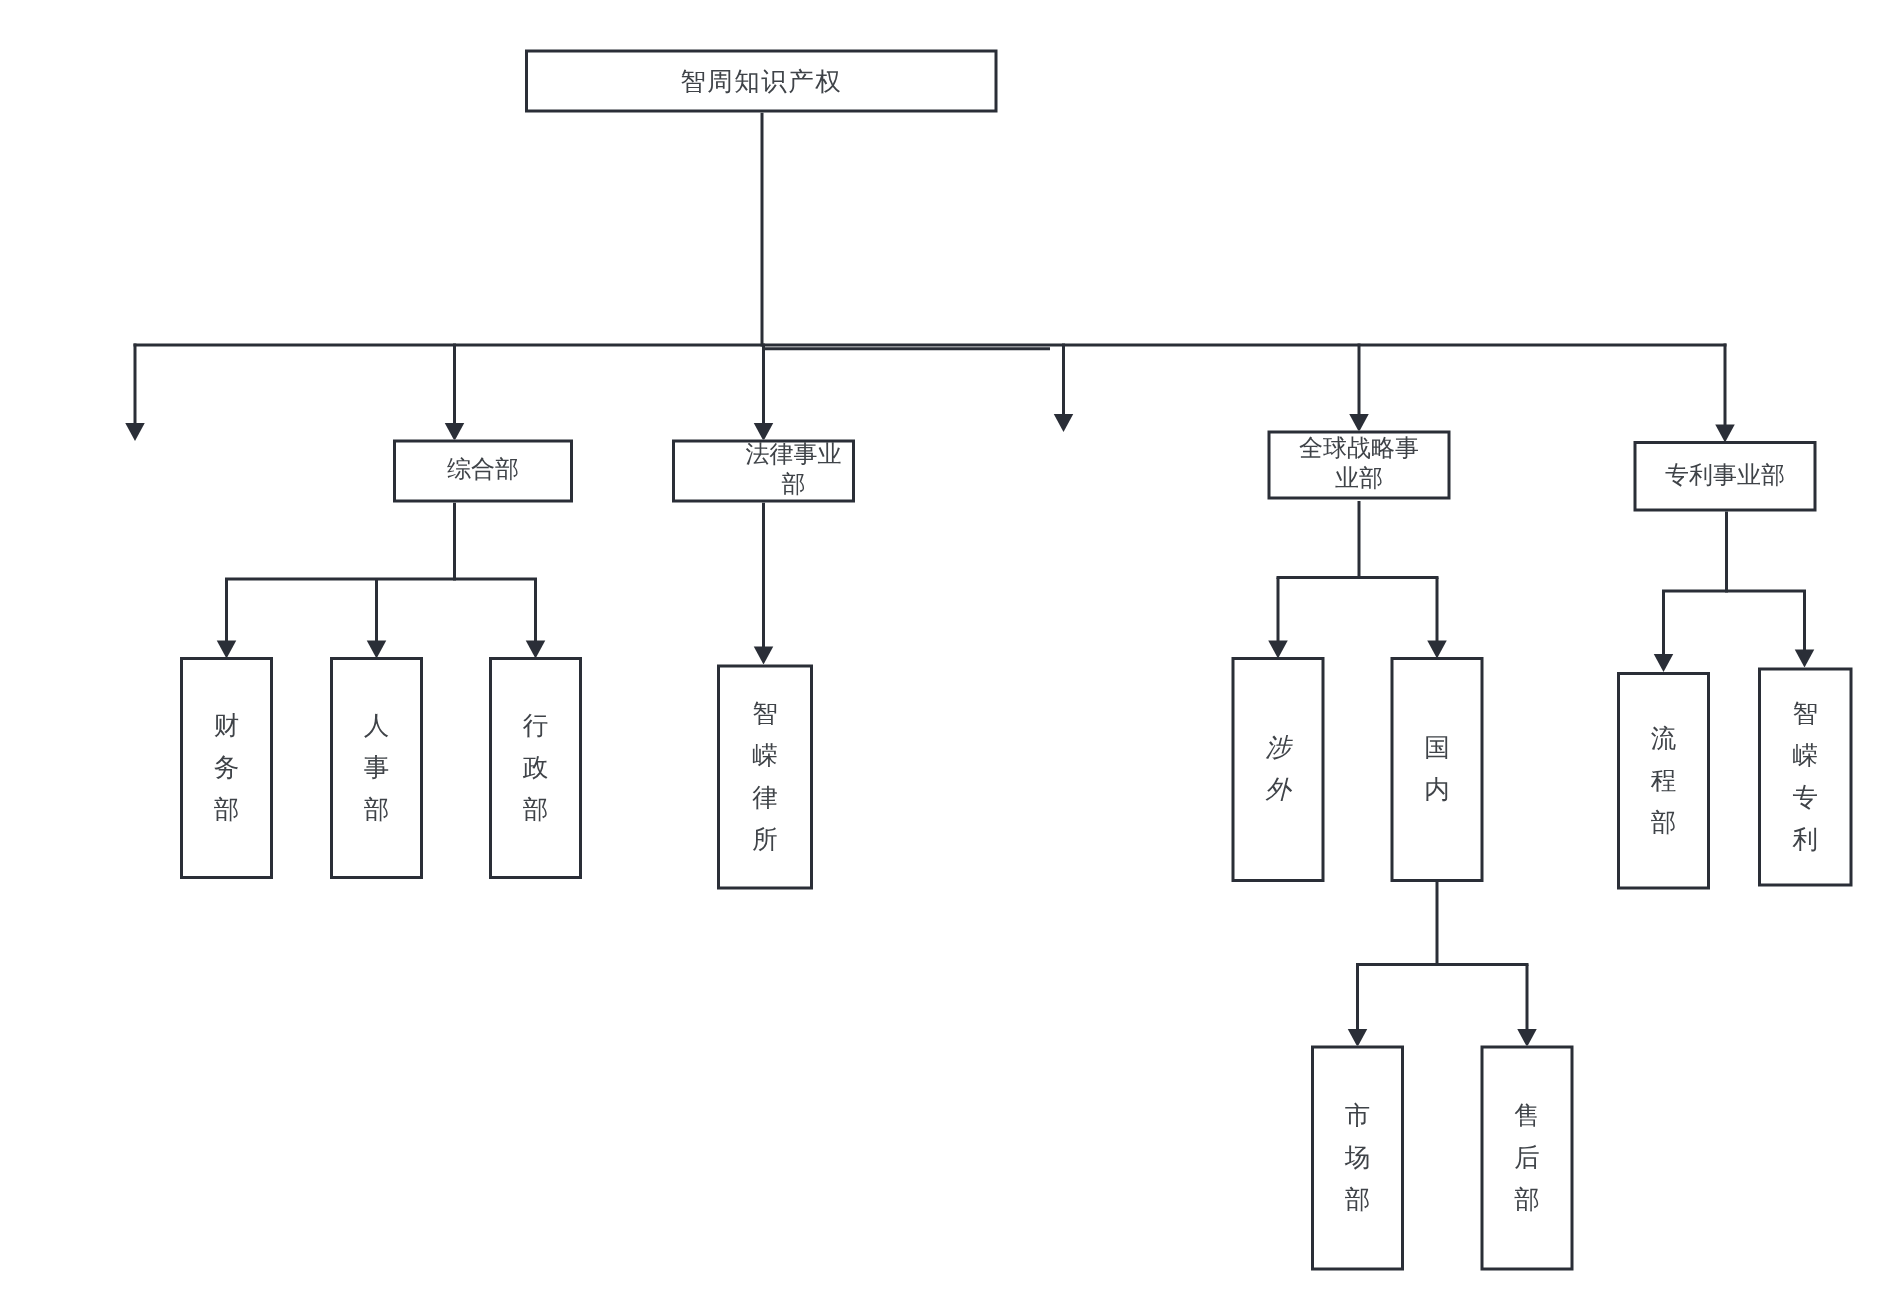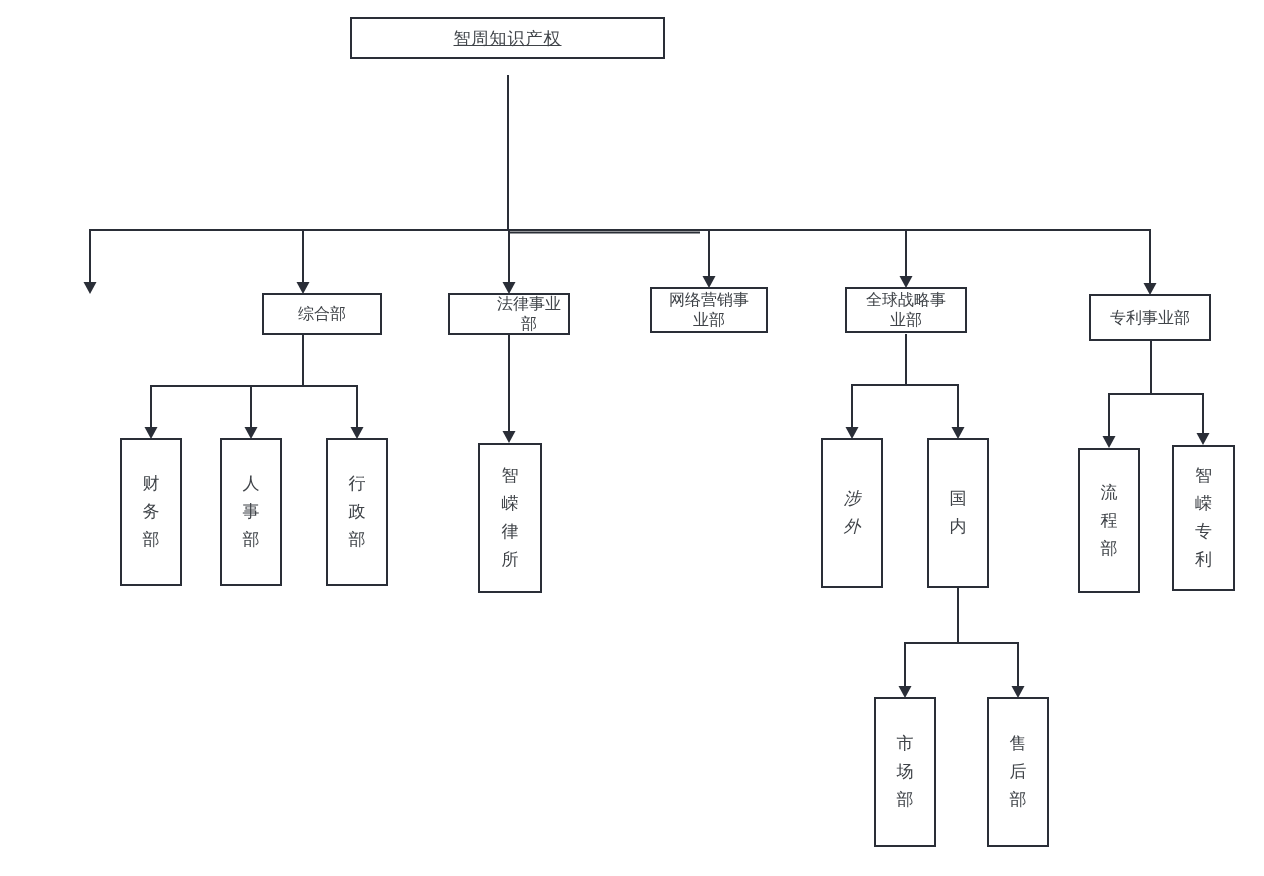--- a/index.html
+++ b/index.html
@@ -80,32 +80,29 @@
       <polygon points="502.5,431 515.5,431 509,443"></polygon>
       <polygon points="845.5,427 858.5,427 852,439"></polygon>
       <polygon points="951.5,427 964.5,427 958,439"></polygon>
       <polygon points="1102.5,436 1115.5,436 1109,448"></polygon>
       <polygon points="1196.5,433 1209.5,433 1203,445"></polygon>
       <polygon points="898.5,686 911.5,686 905,698"></polygon>
       <polygon points="1011.5,686 1024.5,686 1018,698"></polygon>
     </g>
   </svg>
 
-  <div class="node root" style="left:350px;top:17px;width:315px;height:42px;text-decoration:underline;">
+  <div class="node root" style="left:350px;top:33px;width:315px;height:42px;">
     <span class="label">智周知识产权</span>
   </div>
 
   <div class="node l2" style="left:243px;top:293px;width:120px;height:42px;margin-left:19px;">
     <span class="label">综合部</span>
   </div>
   <div class="node l2" style="left:448px;top:293px;width:122px;height:42px;padding-left:40px;">
     <span class="label">法律事业部</span>
-  </div>
-  <div class="node l2" style="left:650px;top:287px;width:118px;height:46px;">
-    <span class="label">网络营销事业部</span>
   </div>
   <div class="node l2" style="left:1089px;top:294px;width:122px;height:47px;">
     <span class="label">专利事业部</span>
   </div>
   <div class="node l2" style="left:845px;top:287px;width:122px;height:46px;">
     <span class="label">全球战略事业部</span>
   </div>
 
   <div class="node v" style="left:120px;top:438px;width:62px;height:148px;">
     <span class="label">

